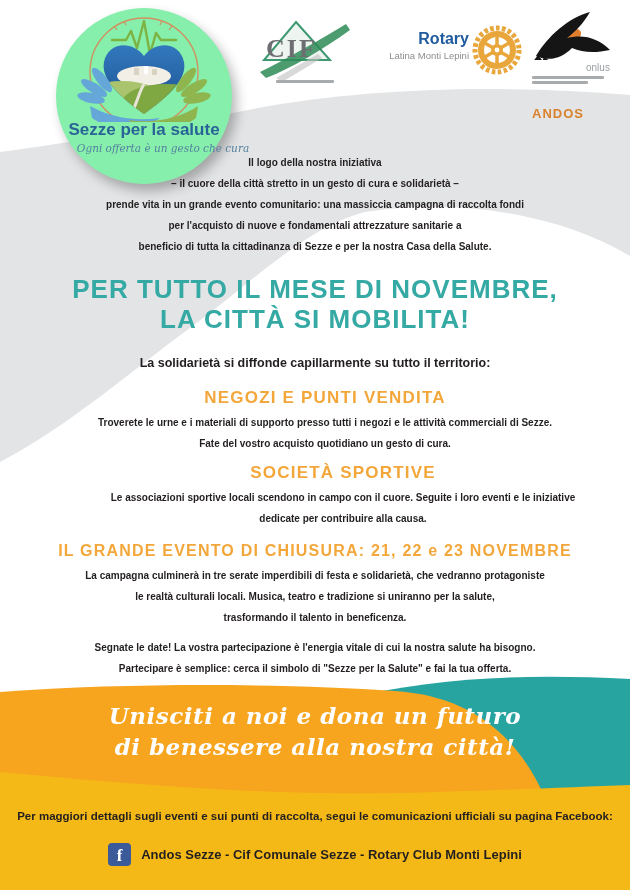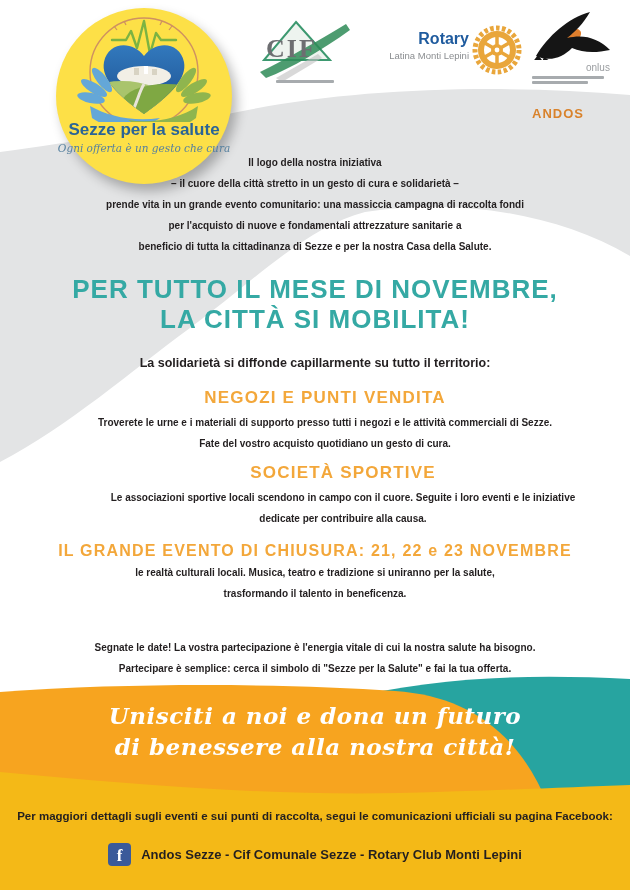--- a/index.html
+++ b/index.html
@@ -10,24 +10,24 @@
   #bg-shapes{position:absolute;inset:0;z-index:0;}
   .abs{position:absolute;}
   .center-line{width:100%;text-align:center;white-space:nowrap;font-weight:700;}
   .body-line{font-size:10px;line-height:21px;color:var(--ink,#231f20);}
   .teal-heading{font-size:26px;line-height:30px;font-weight:800;letter-spacing:1px;color:var(--teal-text,#35a9a4);}
   .orange-heading{font-size:17px;line-height:22px;font-weight:800;letter-spacing:1.2px;color:var(--orange-text,#f3a73a);}
   .script-line{font-family:"DejaVu Serif",serif;font-style:italic;font-weight:700;
     font-size:23px;line-height:31px;color:#ffffff;letter-spacing:0.5px;}
   
   #logo-badge{left:56px;top:8px;width:176px;height:176px;border-radius:50%;
-    background:#fde047;box-shadow:5px 7px 12px rgba(0,0,0,0.28);z-index:3;}
+    background:#86efac;box-shadow:5px 7px 12px rgba(0,0,0,0.28);z-index:3;}
   #badge-title{top:112px;width:100%;text-align:center;font-weight:700;font-size:17px;color:var(--logo-blue,#2a6496);}
   #badge-tagline{top:134px;width:100%;text-align:center;font-family:"DejaVu Serif",serif;
-    font-style:italic;font-size:10.5px;color:#56809f;}
+    font-style:italic;font-size:10.5px;color:#56809f;margin-left:19px;}
   
   .partner{z-index:3;}
   #cif-box{left:258px;top:16px;width:95px;height:78px;}
   #cif-letters{left:8px;top:18px;font-family:"Liberation Serif",serif;font-weight:700;
     font-size:26px;letter-spacing:2px;color:#6d6e71;}
   #rotary-box{left:398px;top:24px;width:125px;height:60px;}
   #rotary-name{right:54px;top:6px;font-weight:800;font-size:16px;color:#1f5b9e;text-align:right;width:70px;}
   #rotary-sub{right:54px;top:26px;font-size:9.5px;color:#8a8d90;text-align:right;width:110px;white-space:nowrap;}
   #andos-box{left:528px;top:10px;width:86px;height:80px;}
   #andos-name{left:4px;top:48px;font-weight:800;font-size:13px;letter-spacing:1px;color:#d9822b;margin-top:48px;}
@@ -172,20 +172,21 @@
   </div>
 
   <div class="abs z1" style="left:0;top:462px;width:100%;padding-left:28px;">
     <div class="center-line orange-heading">SOCIETÀ SPORTIVE</div>
     <div class="center-line body-line" style="margin-top:3px;">Le associazioni sportive locali scendono in campo con il cuore. Seguite i loro eventi e le iniziative</div>
     <div class="center-line body-line">dedicate per contribuire alla causa.</div>
   </div>
 
   <div class="abs z1" style="left:0;top:540px;width:100%;">
     <div class="center-line orange-heading" style="font-size:16px;">IL GRANDE EVENTO DI CHIUSURA: 21, 22 e 23 NOVEMBRE</div>
+    <div class="center-line body-line" style="margin-top:3px;">La campagna culminerà in tre serate imperdibili di festa e solidarietà, che vedranno protagoniste</div>
     <div class="center-line body-line">le realtà culturali locali. Musica, teatro e tradizione si uniranno per la salute,</div>
     <div class="center-line body-line">trasformando il talento in beneficenza.</div>
   </div>
 
   <div class="abs z1" style="left:0;top:637px;width:100%;">
     <div class="center-line body-line">Segnate le date! La vostra partecipazione è l'energia vitale di cui la nostra salute ha bisogno.</div>
     <div class="center-line body-line">Partecipare è semplice: cerca il simbolo di "Sezze per la Salute" e fai la tua offerta.</div>
   </div>
 
   <div class="abs z2" style="left:0;top:700px;width:100%;">

